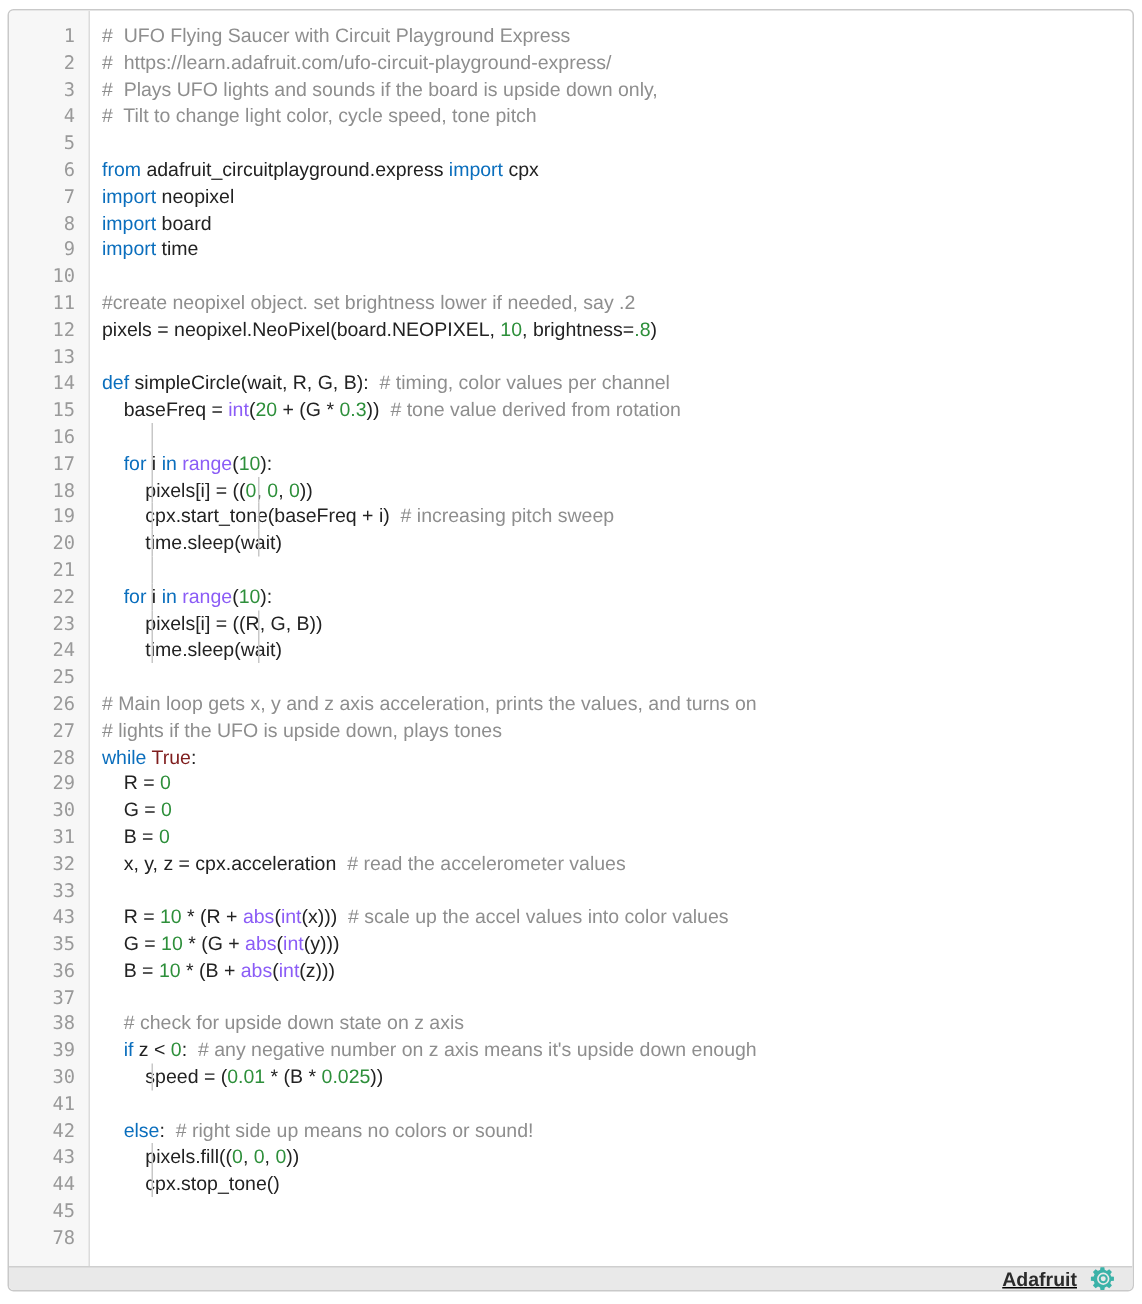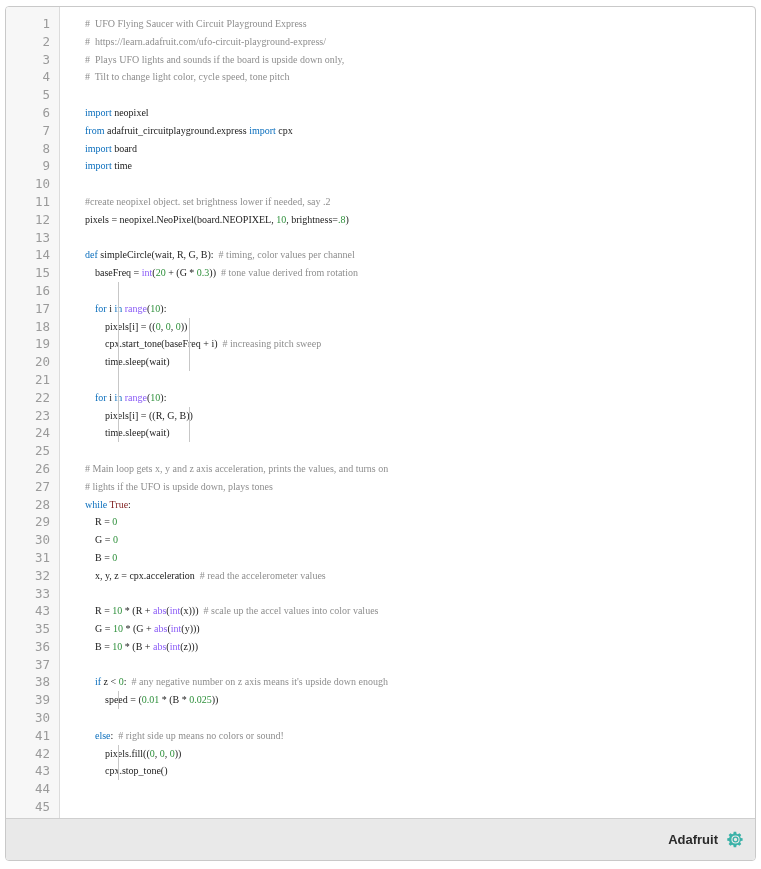--- a/index.html
+++ b/index.html
@@ -52,52 +52,52 @@
     flex: 1 1 auto;
     padding-top: 8px;
     padding-left: 8px;
     box-sizing: border-box;
     overflow: hidden;
     position: relative;
   }
   .cl {
     height: 17.8px;
     line-height: 17.8px;
-    font-size: 10px;
+    font-size: 13px;
     white-space: pre;
-    font-family: Liberation Serif, serif;
+    font-family: Liberation Sans, sans-serif;
     color: #222222;
     position: relative;
-    margin-left: 17px;
   }
   .cmt { color: #8e8e8e; }
   .kw  { color: #0a6ebd; font-weight: normal; }
   .kw2 { color: #7f1d1d; }
   .num { color: #2d8f3a; }
   .bi  { color: #8b5cf6; }
   .def { color: #0a6ebd; }
   .defname { color: #222222; }
   .guide {
     display: inline-block;
     position: absolute;
     width: 1px;
     background: #c7c7c7;
     top: 0;
     bottom: 0;
   }
   #footer {
     flex: 0 0 auto;
-    height: 42px;
+    height: 16px;
     background: #e9e9e9;
     border-top: 1px solid #cfcfcf;
     display: flex;
     align-items: center;
     justify-content: flex-end;
     padding-right: 10px;
     box-sizing: border-box;
+    text-decoration: underline;
   }
   #footer .brand {
     font-family: "Liberation Sans", sans-serif;
     font-size: 13px;
     font-weight: bold;
     color: #2b2b2b;
     margin-right: 8px;
   }
   .gear {
     width: 19px;
@@ -160,22 +160,22 @@
       <div class="ln">45</div>
       <div class="ln">78</div>
     </div>
 
     <div id="code-lines">
       <div class="cl"><span class="cmt">#  UFO Flying Saucer with Circuit Playground Express</span></div>
       <div class="cl"><span class="cmt">#  https://learn.adafruit.com/ufo-circuit-playground-express/</span></div>
       <div class="cl"><span class="cmt">#  Plays UFO lights and sounds if the board is upside down only,</span></div>
       <div class="cl"><span class="cmt">#  Tilt to change light color, cycle speed, tone pitch</span></div>
       <div class="cl"><span></span></div>
+      <div class="cl"><span class="kw">from</span> adafruit_circuitplayground.express <span class="kw">import</span> cpx</div>
       <div class="cl"><span class="kw">import</span> neopixel</div>
-      <div class="cl"><span class="kw">from</span> adafruit_circuitplayground.express <span class="kw">import</span> cpx</div>
       <div class="cl"><span class="kw">import</span> board</div>
       <div class="cl"><span class="kw">import</span> time</div>
       <div class="cl"><span></span></div>
       <div class="cl"><span class="cmt">#create neopixel object. set brightness lower if needed, say .2</span></div>
       <div class="cl">pixels = neopixel.NeoPixel(board.NEOPIXEL, <span class="num">10</span>, brightness=<span class="num">.8</span>)</div>
       <div class="cl"><span></span></div>
       <div class="cl"><span class="def">def</span> <span class="defname">simpleCircle</span>(wait, R, G, B):  <span class="cmt"># timing, color values per channel</span></div>
       <div class="cl">    baseFreq = <span class="bi">int</span>(<span class="num">20</span> + (G * <span class="num">0.3</span>))  <span class="cmt"># tone value derived from rotation</span></div>
       <div class="cl"><span class="guide" style="left:33px"></span><span></span></div>
       <div class="cl"><span class="guide" style="left:33px"></span>    <span class="kw">for</span> i <span class="kw">in</span> <span class="bi">range</span>(<span class="num">10</span>):</div>
@@ -192,20 +192,21 @@
       <div class="cl"><span class="kw">while</span> <span class="kw2">True</span>:</div>
       <div class="cl">    R = <span class="num">0</span></div>
       <div class="cl">    G = <span class="num">0</span></div>
       <div class="cl">    B = <span class="num">0</span></div>
       <div class="cl">    x, y, z = cpx.acceleration  <span class="cmt"># read the accelerometer values</span></div>
       <div class="cl"><span></span></div>
       <div class="cl">    R = <span class="num">10</span> * (R + <span class="bi">abs</span>(<span class="bi">int</span>(x)))  <span class="cmt"># scale up the accel values into color values</span></div>
       <div class="cl">    G = <span class="num">10</span> * (G + <span class="bi">abs</span>(<span class="bi">int</span>(y)))</div>
       <div class="cl">    B = <span class="num">10</span> * (B + <span class="bi">abs</span>(<span class="bi">int</span>(z)))</div>
       <div class="cl"><span></span></div>
+      <div class="cl">    <span class="cmt"># check for upside down state on z axis</span></div>
       <div class="cl">    <span class="kw">if</span> z &lt; <span class="num">0</span>:  <span class="cmt"># any negative number on z axis means it's upside down enough</span></div>
       <div class="cl"><span class="guide" style="left:33px"></span>        speed = (<span class="num">0.01</span> * (B * <span class="num">0.025</span>))</div>
       <div class="cl"><span></span></div>
       <div class="cl">    <span class="kw">else</span>:  <span class="cmt"># right side up means no colors or sound!</span></div>
       <div class="cl"><span class="guide" style="left:33px"></span>        pixels.fill((<span class="num">0</span>, <span class="num">0</span>, <span class="num">0</span>))</div>
       <div class="cl"><span class="guide" style="left:33px"></span>        cpx.stop_tone()</div>
       <div class="cl"><span></span></div>
     </div>
 
   </div>

